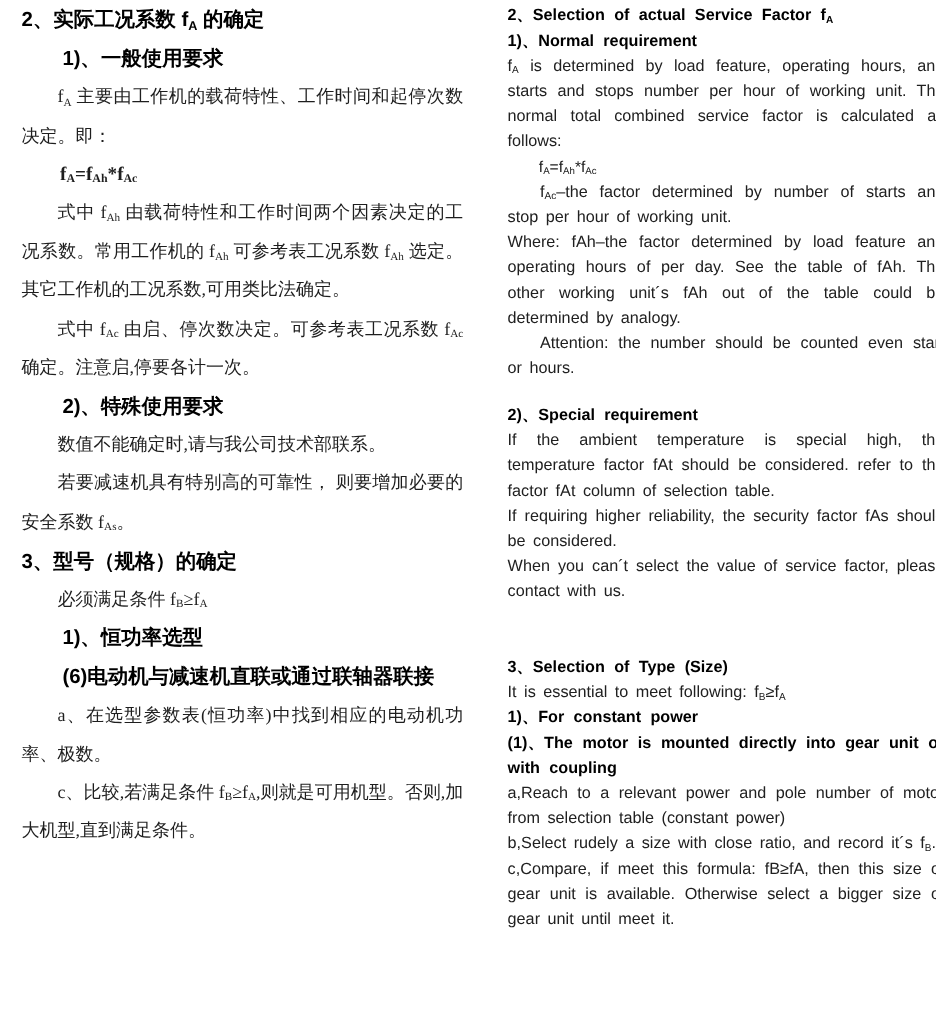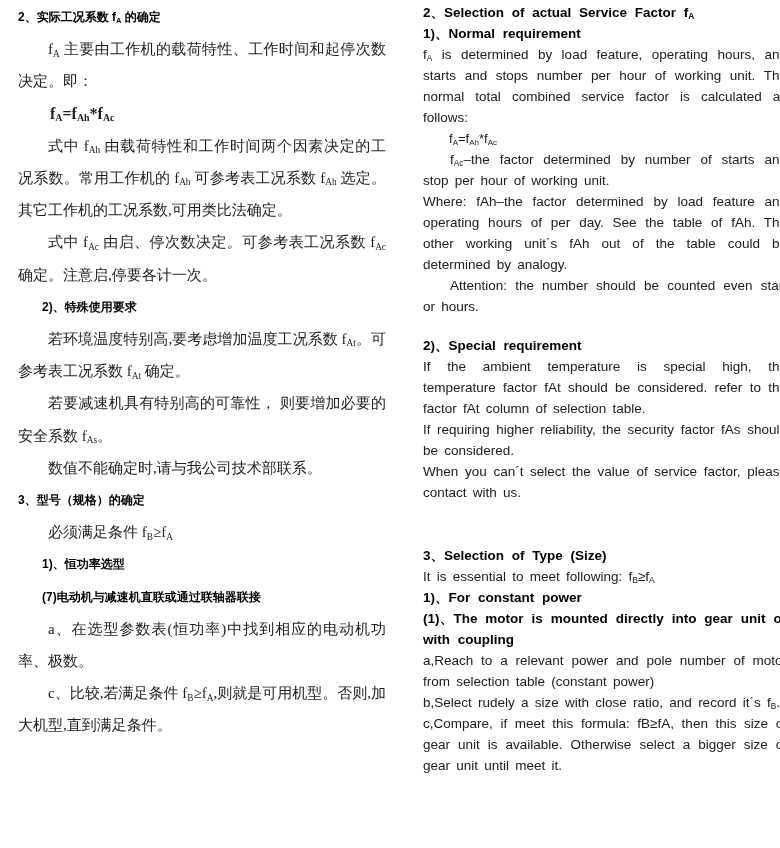--- a/index.html
+++ b/index.html
@@ -12,21 +12,21 @@
   .page { position: absolute; inset: 0; }
   .col { position: absolute; top: 0; }
   .col-left  { left: 18px;  width: 368px; padding-top: 1px; }
   .col-right { left: 423px; width: 364px; padding-top: 2px; }
 
   
   .zh-h1, .zh-h2 {
     font-family: "Liberation Sans", sans-serif;
     font-weight: 700;
     color: var(--heading, #000000);
-    font-size: 12px; line-height: 32.2px;
+    font-size: 17px; line-height: 32.2px;
   }
   .zh-h2 { text-indent: 2em; }
   .zh-p {
     font-family: "Liberation Serif", serif;
     color: var(--text, #1e1e1e);
     font-size: 15px; line-height: 32.2px;
     text-align: justify;
     text-indent: 2em;
   }
   .zh-formula {
@@ -65,32 +65,32 @@
 
   sub { font-size: 62%; line-height: 0; vertical-align: baseline; position: relative; top: 0.25em; }
 </style>
 </head>
 <body>
 
 <div class="page">
 
   <div class="col col-left">
     <div class="zh-h1">2、实际工况系数 f<sub>A</sub> 的确定</div>
+    <div class="zh-h2">1)、一般使用要求</div>
     <div class="zh-p">f<sub>A</sub> 主要由工作机的载荷特性、工作时间和起停次数决定。即：</div>
     <div class="zh-formula">f<sub>A</sub>=f<sub>Ah</sub>*f<sub>Ac</sub></div>
     <div class="zh-p">式中 f<sub>Ah</sub> 由载荷特性和工作时间两个因素决定的工况系数。常用工作机的 f<sub>Ah</sub> 可参考表工况系数 f<sub>Ah</sub> 选定。其它工作机的工况系数,可用类比法确定。</div>
     <div class="zh-p">式中 f<sub>Ac</sub> 由启、停次数决定。可参考表工况系数 f<sub>Ac</sub> 确定。注意启,停要各计一次。</div>
     <div class="zh-h2">2)、特殊使用要求</div>
-    <div class="zh-p">若环境温度特别高,要考虑增加温度工况系数 f<sub>At</sub>。可参考表工况系数 f<sub>At</sub> 确定。</div>
+    <div class="zh-p">数值不能确定时,请与我公司技术部联系。</div>
     <div class="zh-p">若要减速机具有特别高的可靠性， 则要增加必要的安全系数 f<sub>As</sub>。</div>
-    <div class="zh-p">数值不能确定时,请与我公司技术部联系。</div>
     <div class="zh-h1">3、型号（规格）的确定</div>
     <div class="zh-p">必须满足条件 f<sub>B</sub>≥f<sub>A</sub></div>
     <div class="zh-h2">1)、恒功率选型</div>
-    <div class="zh-h2">(7)电动机与减速机直联或通过联轴器联接</div>
+    <div class="zh-h2">(6)电动机与减速机直联或通过联轴器联接</div>
     <div class="zh-p">a、在选型参数表(恒功率)中找到相应的电动机功率、极数。</div>
     <div class="zh-p">c、比较,若满足条件 f<sub>B</sub>≥f<sub>A</sub>,则就是可用机型。否则,加大机型,直到满足条件。</div>
   </div>
 
   <div class="col col-right">
     <div class="en-h">2、Selection of actual Service Factor f<sub>A</sub></div>
     <div class="en-h">1)、Normal requirement</div>
     <div class="en-p">f<sub>A</sub> is determined by load feature, operating hours, and starts and stops number per hour of working unit. The normal total combined service factor is calculated as follows:</div>
     <div class="en-formula">f<sub>A</sub>=f<sub>Ah</sub>*f<sub>Ac</sub></div>
     <div class="en-p indent">f<sub>Ac</sub>–the factor determined by number of starts and stop per hour of working unit.</div>

